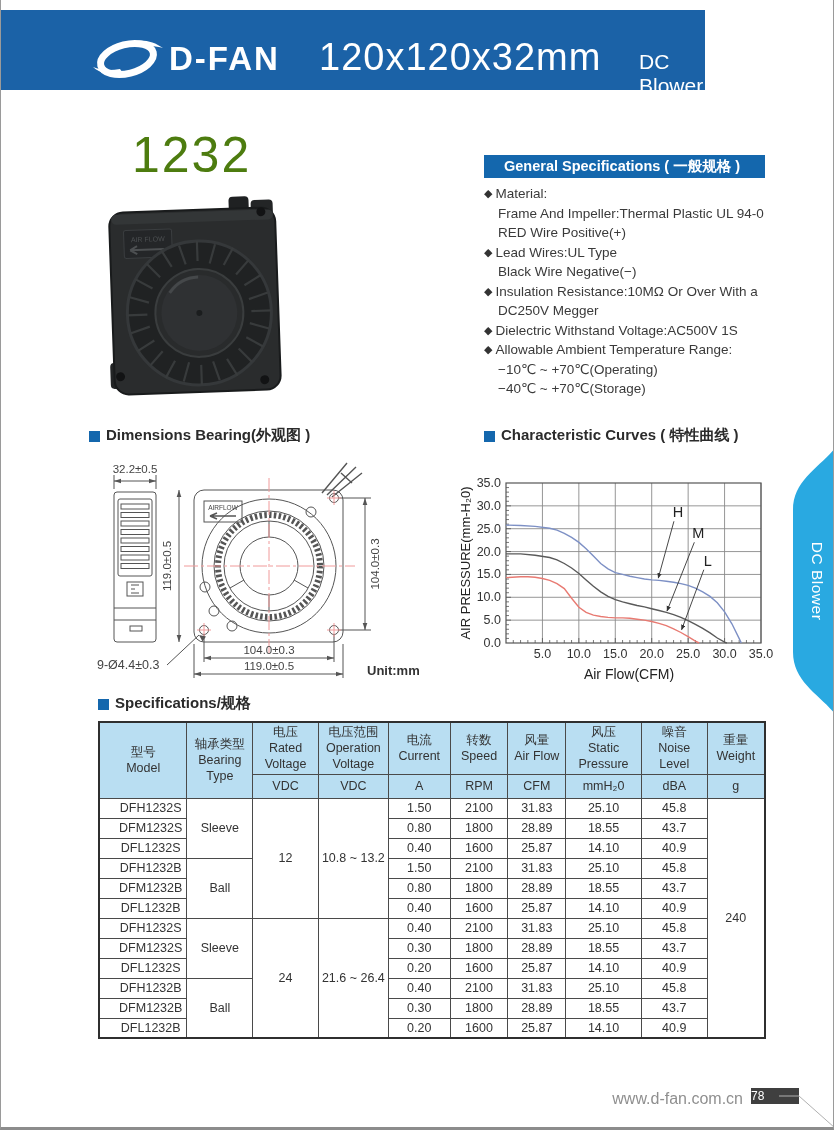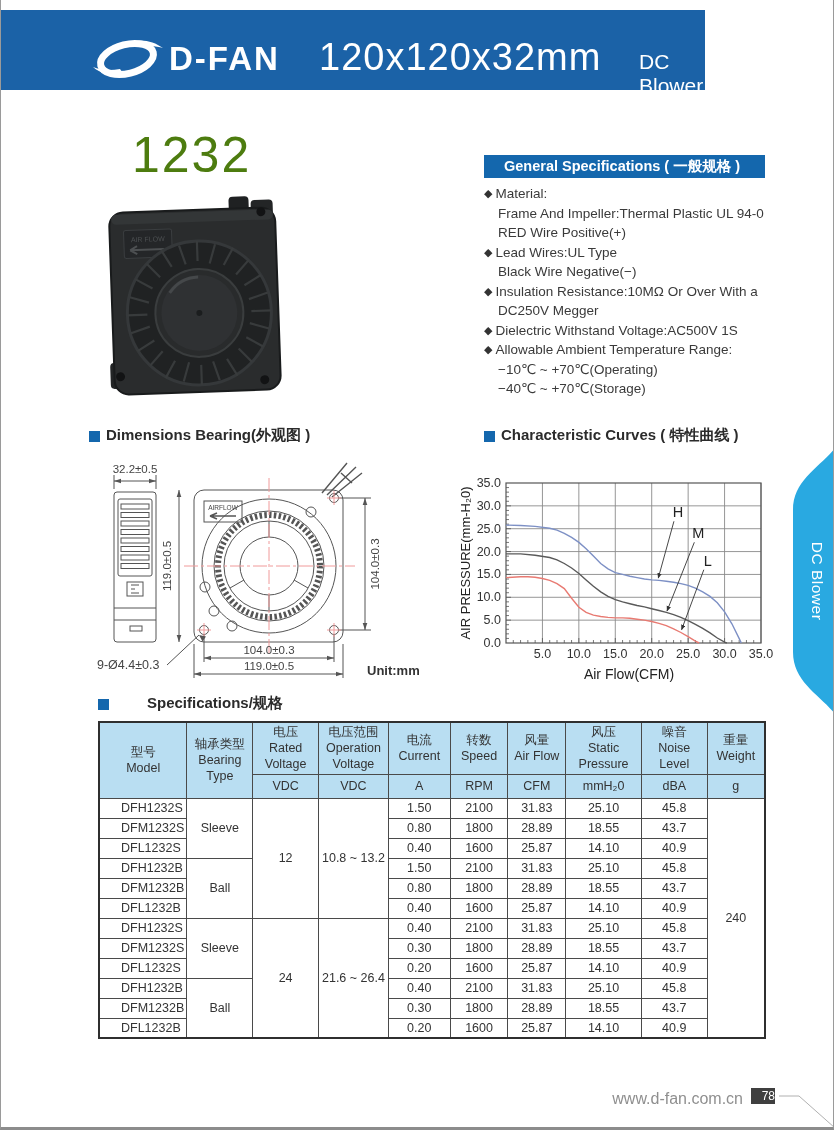--- a/index.html
+++ b/index.html
@@ -36,25 +36,25 @@
   
   .spec-table{position:absolute;left:97px;top:721px;width:668px;border-collapse:collapse;
               font-size:12.5px;color:#333;}
   .spec-table th,.spec-table td{border:1px solid #4a4a4a;text-align:center;vertical-align:middle;
               padding:0;font-weight:normal;}
   .spec-table{border:2px solid #2f2f2f;}
   .spec-table thead th{background:var(--c-table-blue,#b9def2);white-space:pre-line;line-height:1.3;}
   .spec-table thead tr:first-child th{height:52px;}
   .spec-table thead tr:last-child th{height:24px;}
   .spec-table tbody td{height:20px;background:#fff;}
-  .spec-table td.c-model{text-align:left;padding-left:21px;}
+  .spec-table td.c-model{text-align:center;padding-left:15px;}
   
   .footer-url{position:absolute;left:580px;top:1090px;width:162px;text-align:right;font-size:16px;color:#8f8f8f;}
-  .page-badge{position:absolute;left:750px;top:1088px;width:24px;height:16px;background:var(--c-badge,#3f3f3f);
-              color:#fff;font-size:12px;line-height:16px;text-align:right;}
+  .page-badge{position:absolute;left:750px;top:1088px;width:48px;height:16px;background:var(--c-badge,#3f3f3f);
+              color:#fff;font-size:12px;line-height:16px;text-align:left;}
   .corner-line{position:absolute;left:778px;top:1080px;}
 </style>
 </head>
 <body>
 
 <div id="page">
 
   <div class="top-bar">
     <svg class="logo-swoosh" width="78" height="48" viewBox="0 0 78 48">
       <g transform="rotate(-14 38 25)">
@@ -108,21 +108,21 @@
       <div class="gs-line"><span class="gs-bullet">◆</span><span>Allowable Ambient Temperature Range:</span></div>
       <div class="gs-line cont"><span>−10℃ ~ +70℃(Operating)</span></div>
       <div class="gs-line cont"><span>−40℃ ~ +70℃(Storage)</span></div>
     </div>
 
   <div class="sec-square" style="left:88px;top:431px;"></div>
   <div class="sec-title" style="left:105px;top:426px;">Dimensions Bearing(外观图 )</div>
   <div class="sec-square" style="left:483px;top:431px;"></div>
   <div class="sec-title" style="left:500px;top:426px;">Characteristic Curves ( 特性曲线 )</div>
   <div class="sec-square" style="left:97px;top:699px;"></div>
-  <div class="sec-title" style="left:114px;top:694px;margin-left:32px;">Specifications/规格</div>
+  <div class="sec-title" style="left:114px;top:694px;">Specifications/规格</div>
 
   <svg class="dims-svg" width="372" height="270" viewBox="0 0 372 270">
     <g stroke="#555" fill="none" stroke-width="1">
 
       <rect x="25" y="67" width="42" height="150" rx="3"></rect>
       <rect x="29" y="74" width="34" height="77" rx="2"></rect>
       <rect x="32" y="79" width="28" height="5"></rect>
       <rect x="32" y="87.5" width="28" height="5"></rect>
       <rect x="32" y="96" width="28" height="5"></rect>
       <rect x="32" y="104.5" width="28" height="5"></rect>

